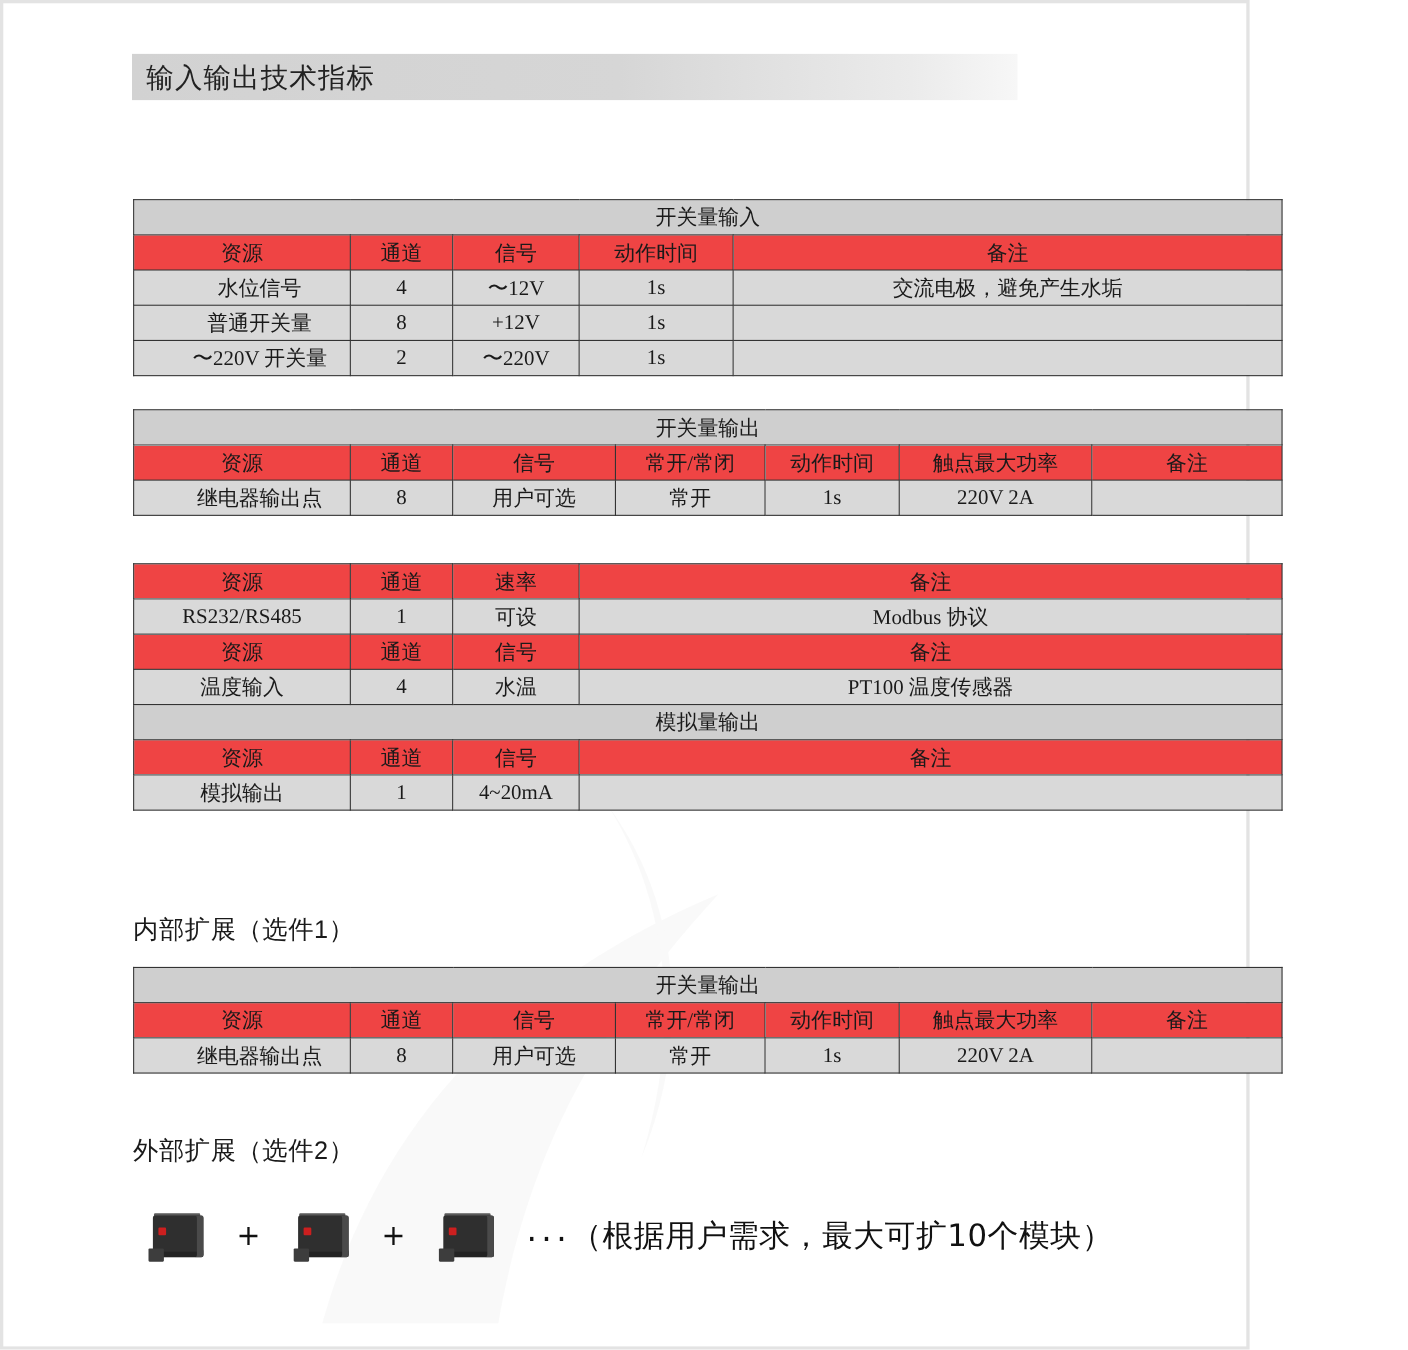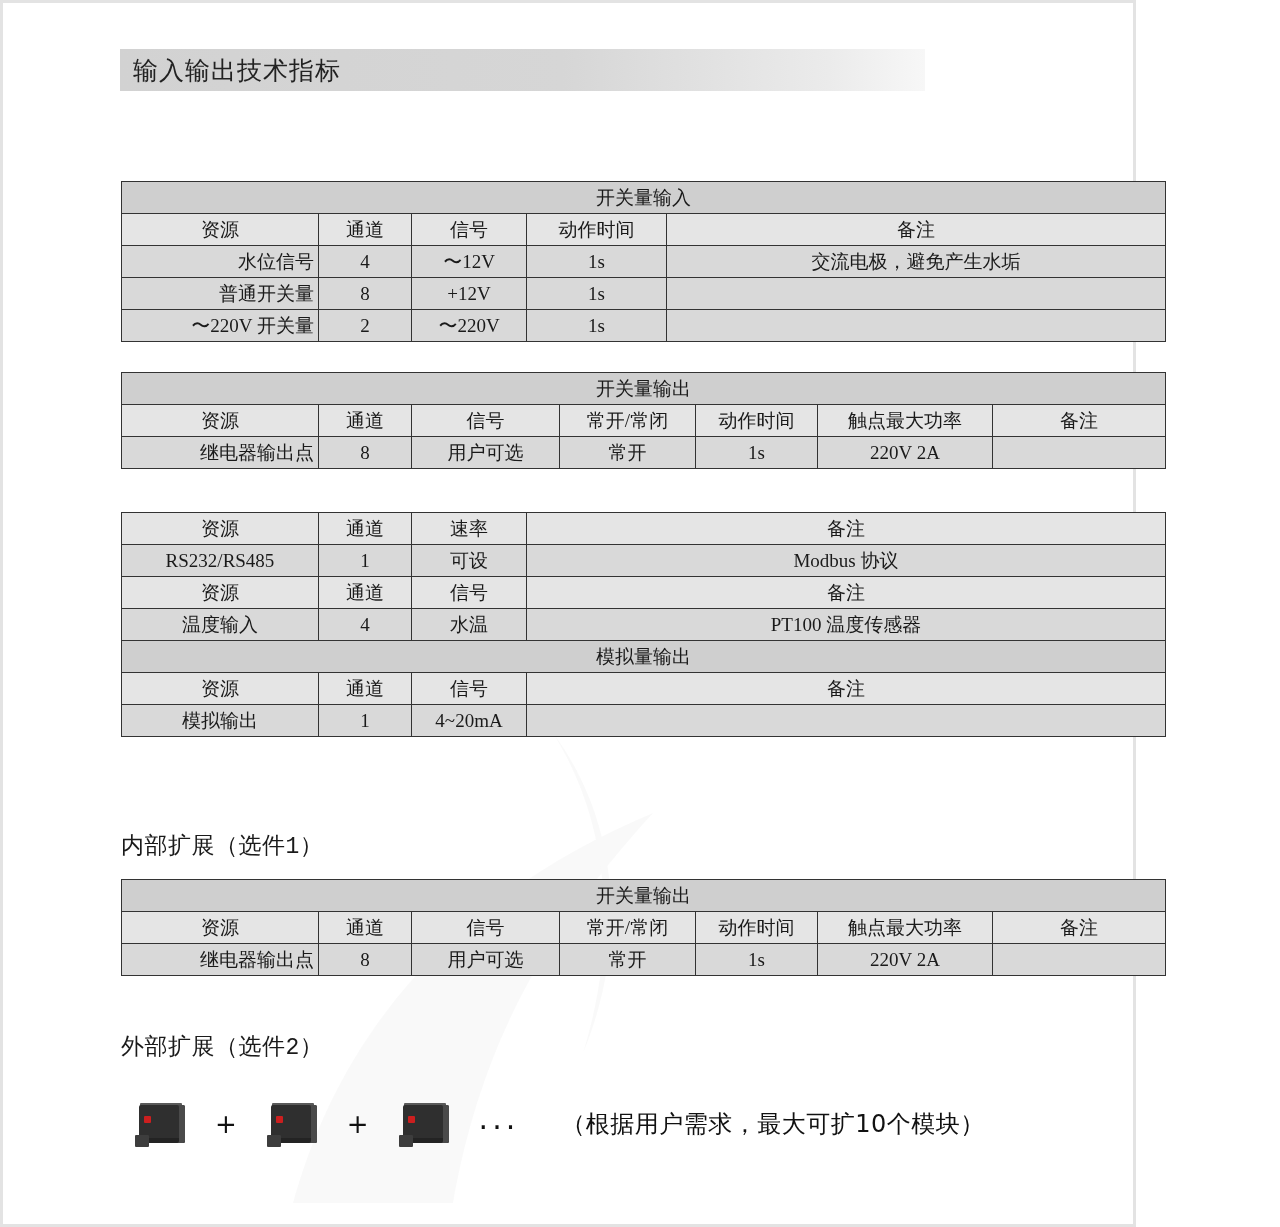--- a/index.html
+++ b/index.html
@@ -64,42 +64,42 @@
     text-align: center;
     height: 31px;
     padding: 0 4px;
     white-space: nowrap;
     overflow: hidden;
   }
   table.spec td.grp {
     background: #cfcfcf;
   }
   table.spec td.hdr {
-    background: #e5e5e5;
+    background: #ef4444;
   }
   table.spec td.blank {
     background: #d9d9d9;
   }
   table.spec td.left {
-    text-align: right;
+    text-align: center;
     padding-left: 36px;
   }
 
   
   #t1 { left: 118px; top: 178px; width: 1044px; }
   
   #t2 { left: 118px; top: 369px; width: 1044px; }
   
   #t3 { left: 118px; top: 509px; width: 1044px; }
   
   #t4 { left: 118px; top: 876px; width: 1044px; }
 
   .section-head {
     position: absolute;
-    font-family: Liberation Mono, monospace;
+    font-family: Liberation Sans, sans-serif;
     font-size: 23px;
     color: #1a1a1a;
     letter-spacing: 0.5px;
   }
   #sec1 { left: 118px; top: 827px; }
   #sec2 { left: 118px; top: 1028px; }
 
   .modules-row {
     position: absolute;
     left: 118px;
@@ -153,23 +153,22 @@
   .dots {
     font-family: "DejaVu Sans", "Liberation Sans", sans-serif;
     font-size: 30px;
     color: #111;
     letter-spacing: 4px;
     margin-left: 26px;
     padding-bottom: 12px;
   }
   .note {
     font-family: "DejaVu Sans", "Liberation Sans", sans-serif;
-    font-size: 24px;
+    font-size: 28px;
     color: #111;
-    margin-left: 42px;
     letter-spacing: 0.5px;
   }
 </style>
 </head>
 <body>
 
 <div class="page">
 
   <svg class="watermark" viewBox="0 0 560 520">
     <path d="M40 510 C 90 330, 210 200, 400 120 C 300 230, 230 340, 200 510 Z" fill="#f4f4f4"></path>

